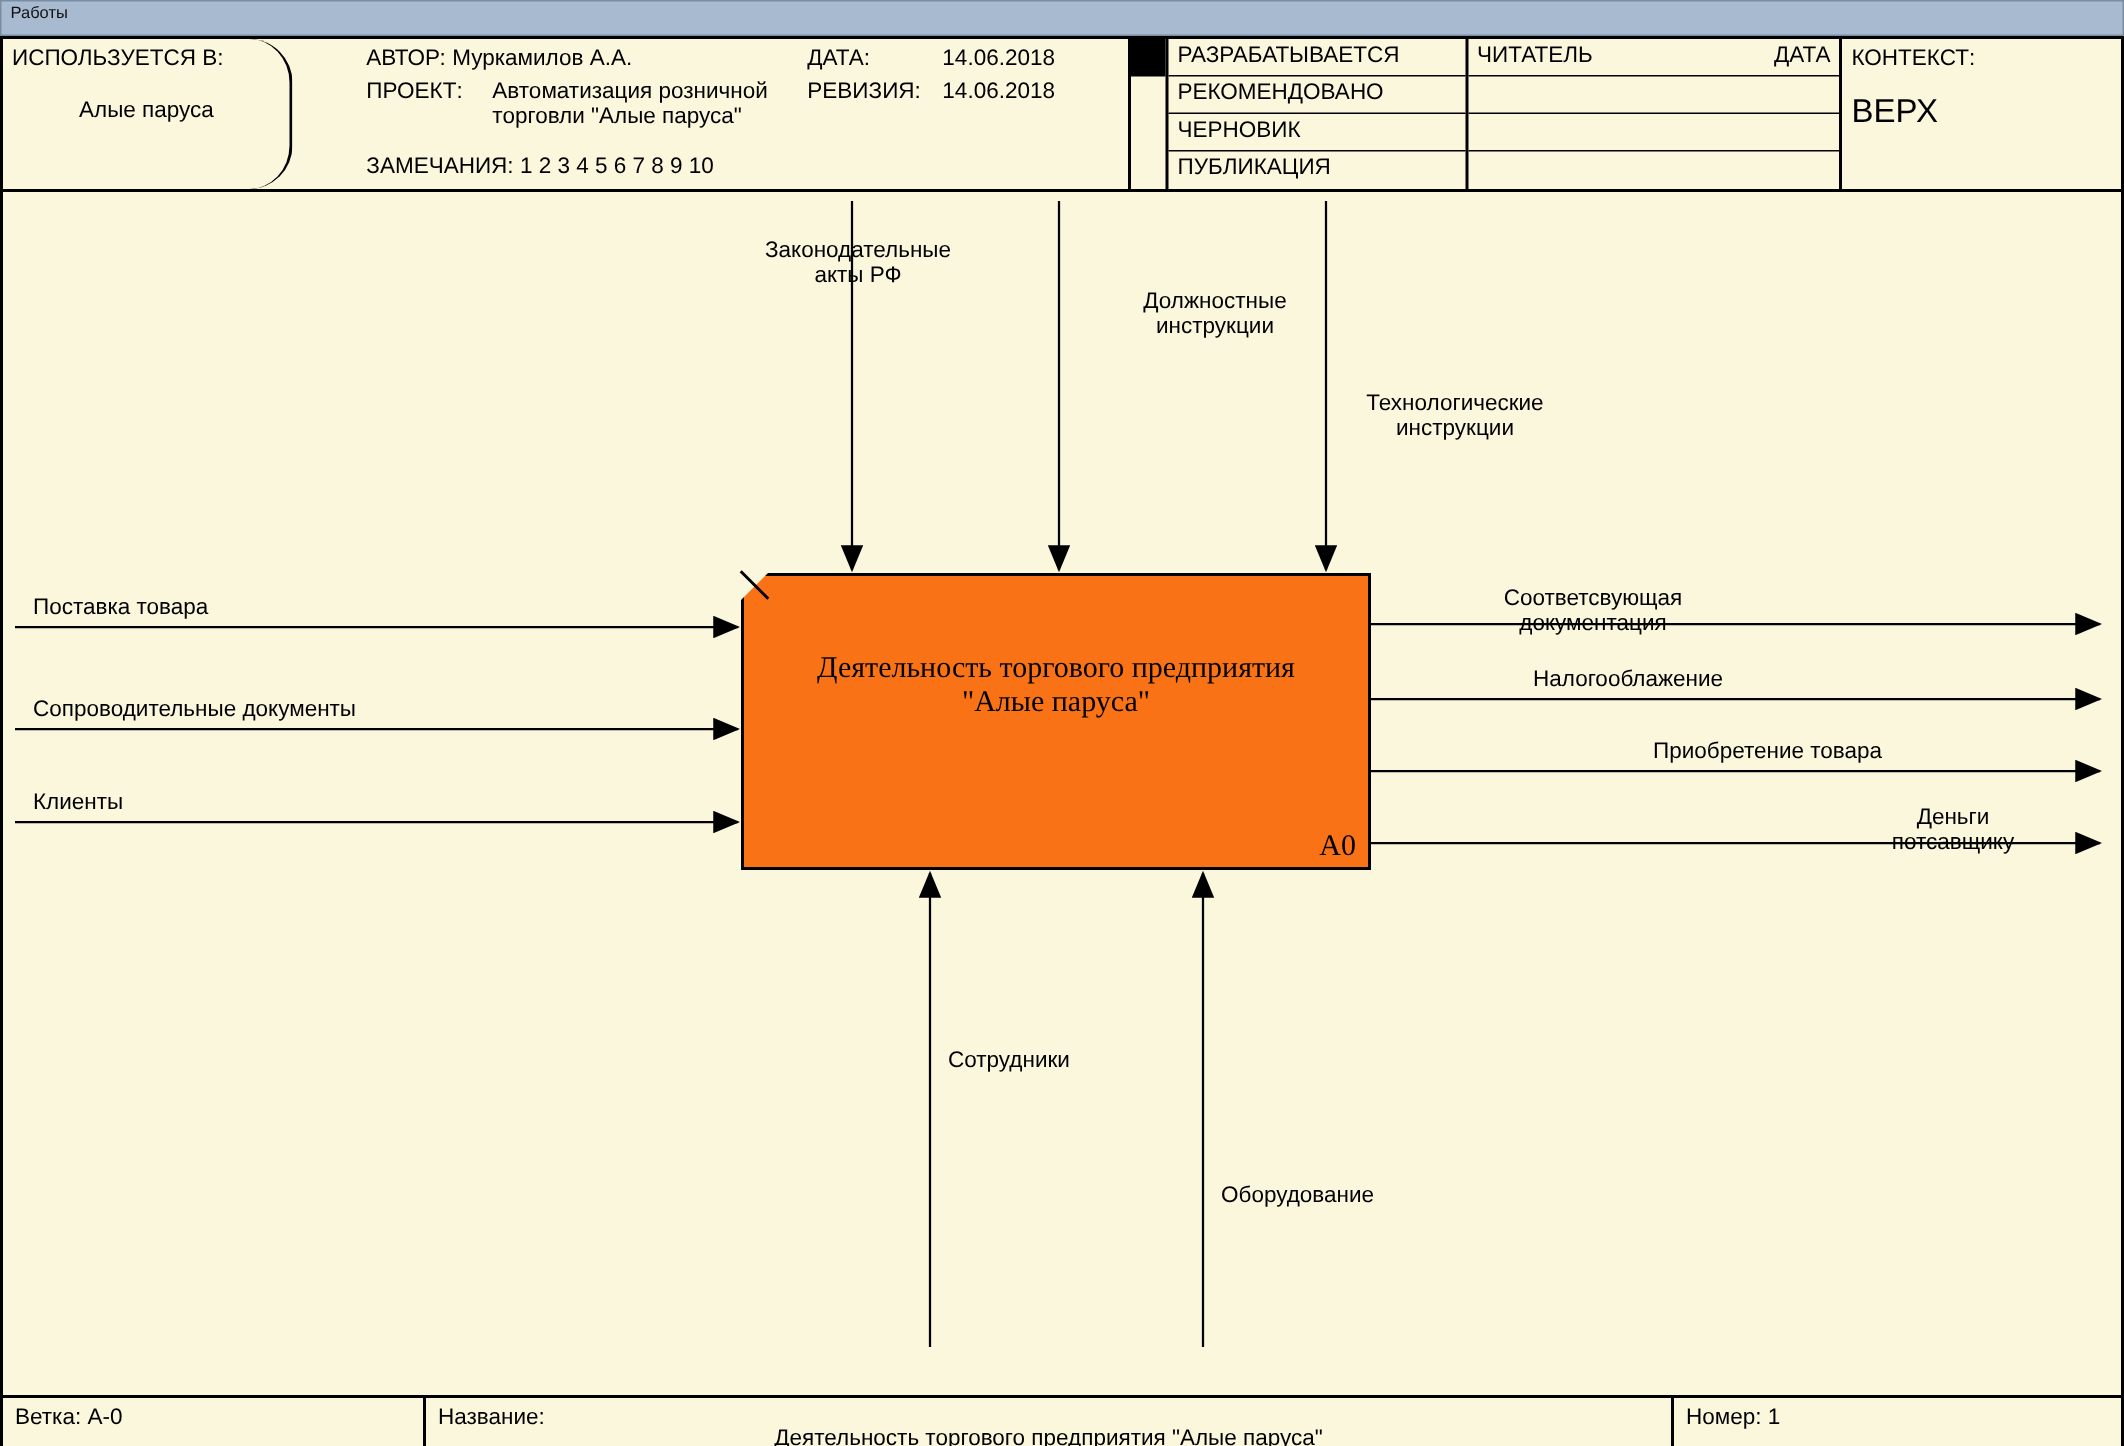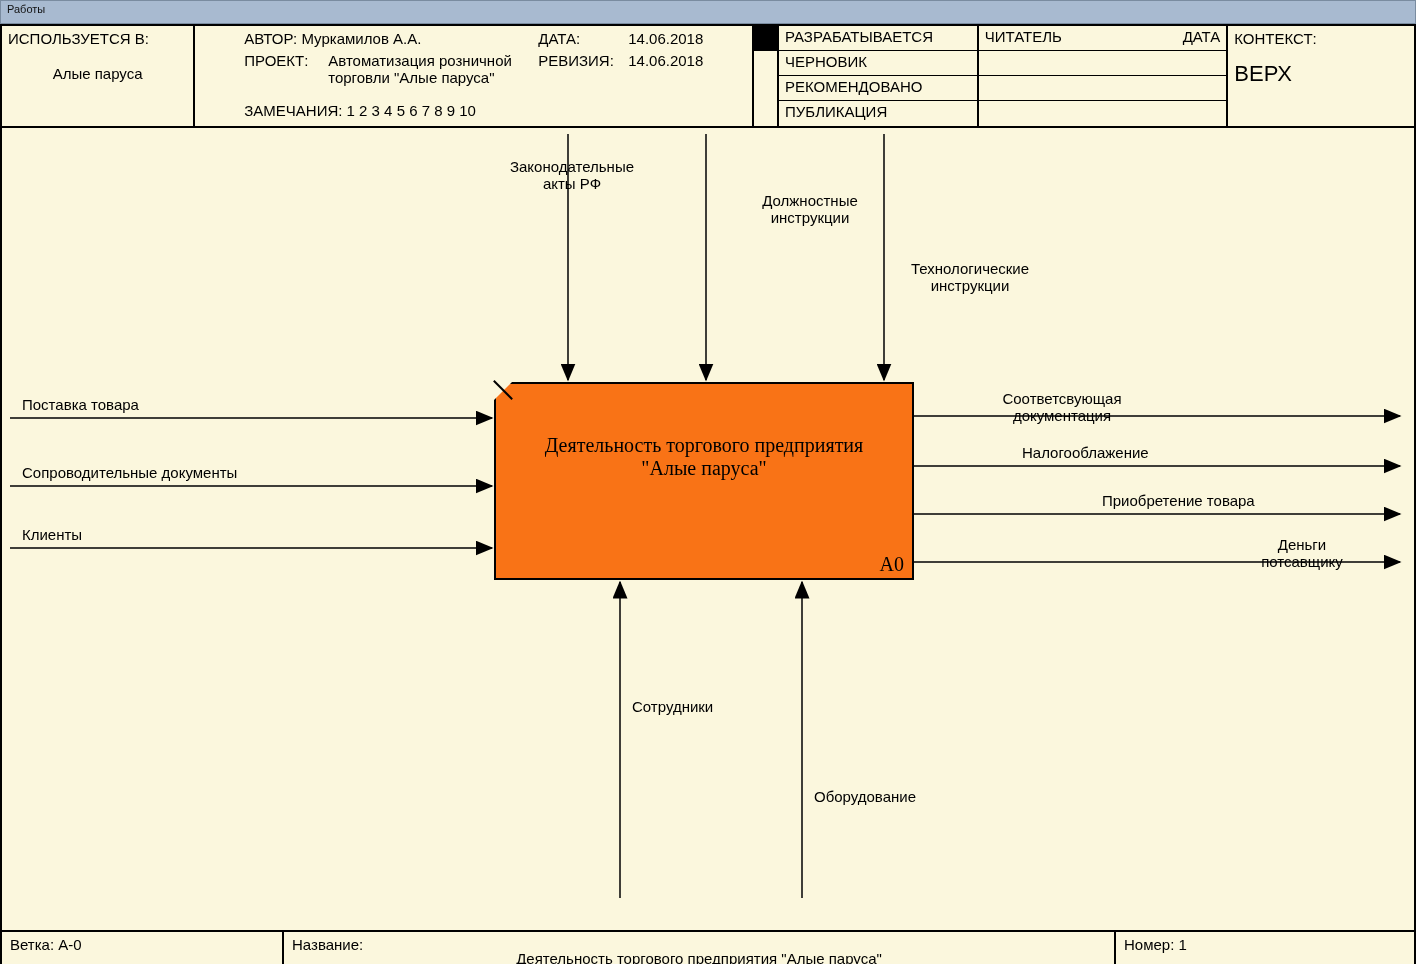--- a/index.html
+++ b/index.html
@@ -2,21 +2,21 @@
 <html><head>
 <meta charset="utf-8">
 <style>
   html,body{margin:0;padding:0;font-family:Arial,Helvetica,sans-serif;}
   body{background:#f5f5f5;}
   .window{width:1416px;height:964px;margin:0 auto;background:#fff;box-sizing:border-box;}
   .titlebar{height:24px;background:#a8bad0;border:1px solid #7a8ca0;font-size:11px;padding:2px 6px;box-sizing:border-box;color:#111;}
   .frame{width:1416px;height:942px;border:2px solid #000;box-sizing:border-box;background:#fbf7dd;position:relative;}
   .hdr{display:flex;height:100px;border-bottom:2px solid #000;}
   .col{border-right:2px solid #000;padding:4px 6px;font-size:15px;box-sizing:border-box;}
-  .col1{width:208px;}
+  .col1{width:208px;border-radius:29px;}
   .col2{width:557px;position:relative;margin-left:43px;}
   .col3{width:27px;padding:0;position:relative;}
   .col3 .mark{position:absolute;top:0;left:0;width:100%;height:25px;background:#000;}
   .col4{width:216px;padding:0;}
   .col4 .row{height:25px;border-bottom:1px solid #000;padding:2px 6px;box-sizing:border-box;font-size:15px;}
   .col4 .row:last-child{border-bottom:none;}
   .col5{width:270px;padding:0;}
   .col5 .row{height:25px;border-bottom:1px solid #000;padding:2px 6px;box-sizing:border-box;font-size:15px;}
   .col5 .row:last-child{border-bottom:none;}
   .col5 .row span.right{float:right;}
@@ -63,22 +63,22 @@
       <div style="position:absolute;left:90px;top:26px;width:210px;">Автоматизация розничной торговли "Алые паруса"</div>
       <div style="position:absolute;left:300px;top:26px;"><span>РЕВИЗИЯ:</span></div>
       <div style="position:absolute;left:390px;top:26px;"><span>14.06.2018</span></div>
       <div style="position:absolute;left:6px;top:76px;"><span>ЗАМЕЧАНИЯ:</span> <span>1 2 3 4 5 6 7 8 9 10</span></div>
     </div>
     <div class="col col3">
           <div class="mark"></div>
         </div>
     <div class="col col4">
       <div class="row">РАЗРАБАТЫВАЕТСЯ</div>
+      <div class="row">РЕКОМЕНДОВАНО</div>
       <div class="row">ЧЕРНОВИК</div>
-      <div class="row">РЕКОМЕНДОВАНО</div>
       <div class="row">ПУБЛИКАЦИЯ</div>
     </div>
     <div class="col col5">
       <div class="row"><span>ЧИТАТЕЛЬ</span><span class="right">ДАТА</span></div>
       <div class="row"></div>
       <div class="row"></div>
       <div class="row"></div>
     </div>
     <div class="col col6">
       <div class="ctx">КОНТЕКСТ:</div>

